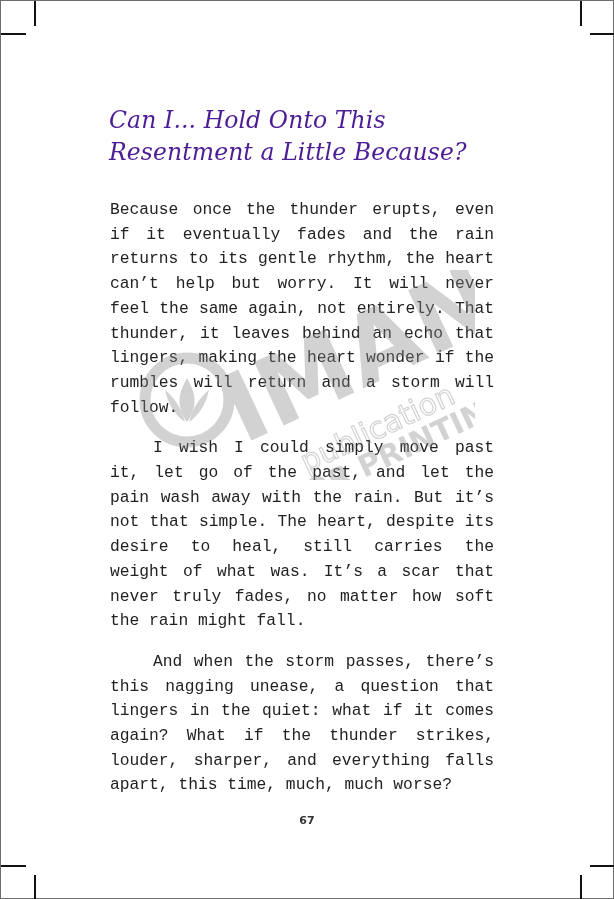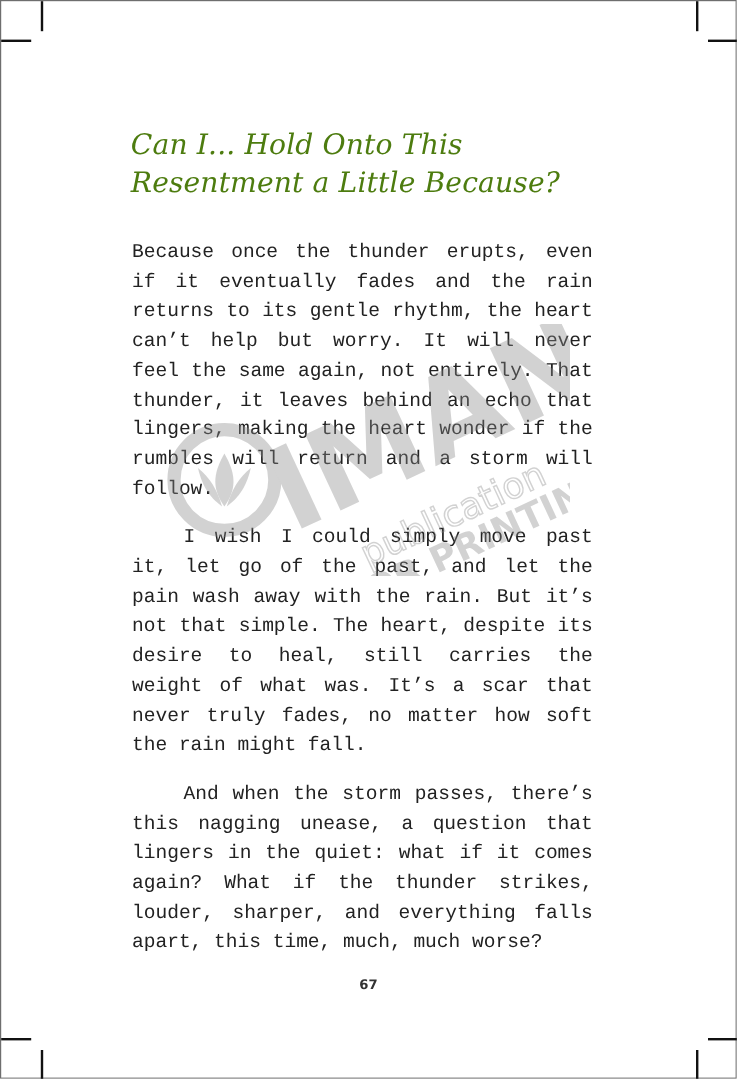--- a/index.html
+++ b/index.html
@@ -23,21 +23,21 @@
     }
     .title {
       position: absolute;
       left: 109px;
       top: 104px;
       width: 400px;
       font-family: "DejaVu Serif", serif;
       font-style: italic;
       font-size: 23.5px;
       line-height: 32px;
-      color: #4d7c0f;
+      color: #4c1d95;
       margin: 0;
       font-weight: normal;
       letter-spacing: 0.1px;
     }
     .body {
       position: absolute;
       left: 110px;
       top: 198px;
       width: 384px;
       font-family: Liberation Mono, monospace;

